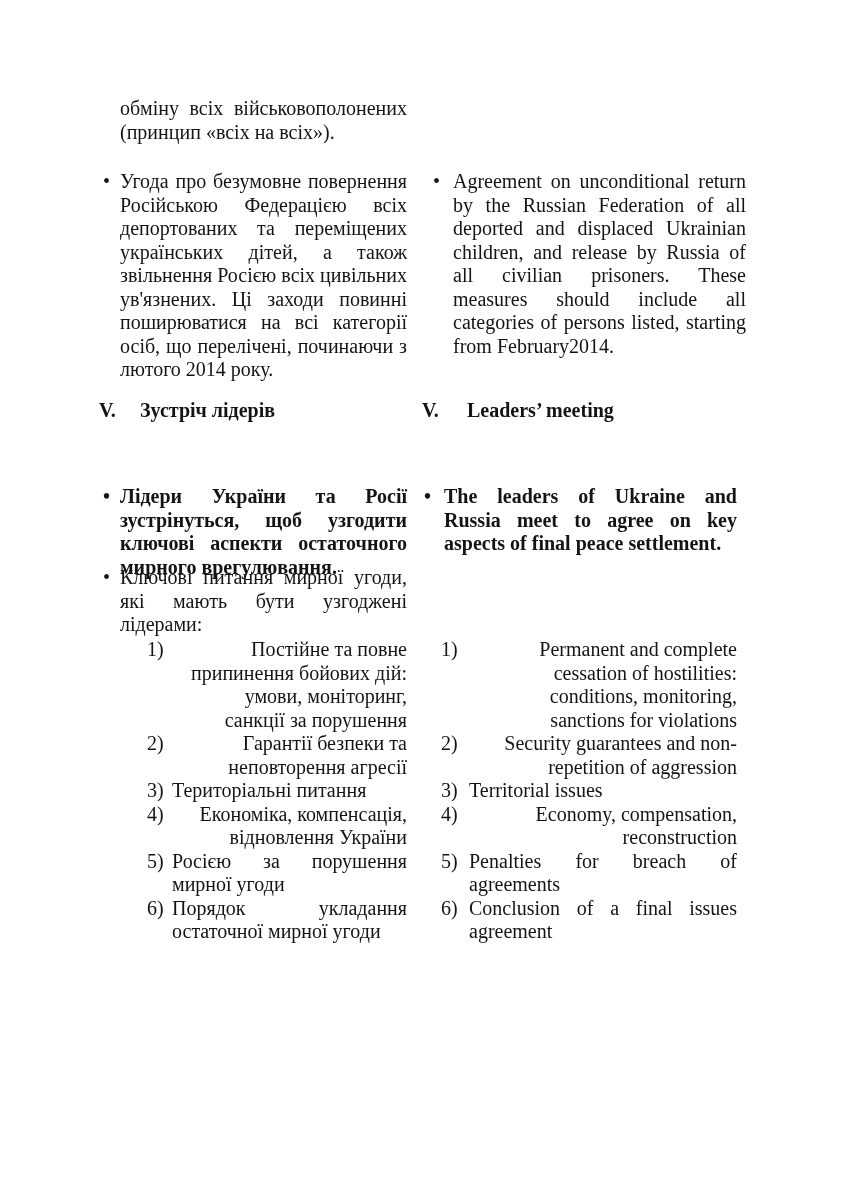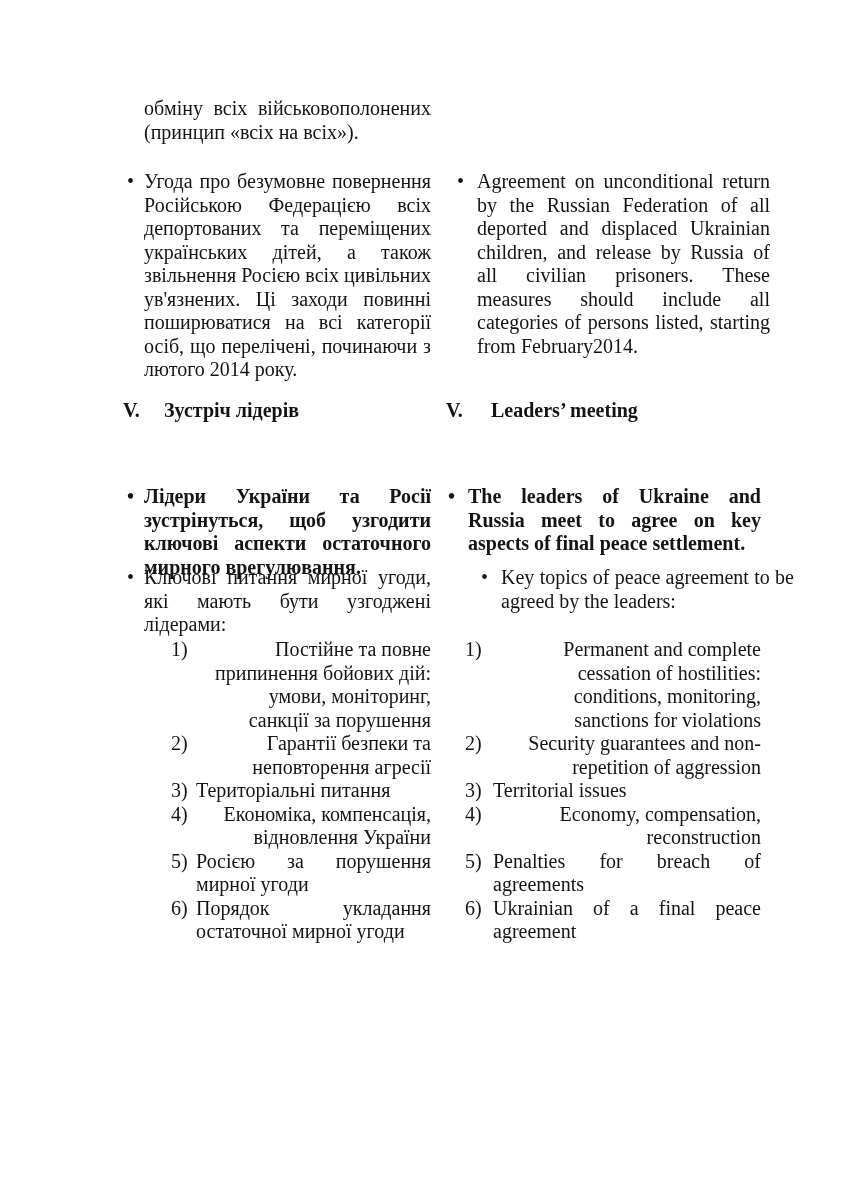--- a/index.html
+++ b/index.html
@@ -9,21 +9,21 @@
     height: 1200px;
     background: #ffffff;
     color: #141414;
     font-family: "Liberation Serif", "DejaVu Serif", serif;
     font-size: 20px;
     line-height: 23.5px;
     overflow: hidden;
   }
   .row {
     position: absolute;
-    left: 123px;
+    left: 99px;
     width: 638px;
     display: grid;
     grid-template-columns: 308px 315px;
     column-gap: 15px;
   }
   .r-cont    { top: 97px;  }
   .r-return  { top: 170px; gap: 24px; }
   .r-heading { top: 399px; }
   .r-leaders { top: 449px; margin-top: 36px; }
   .r-intro   { top: 566px; gap: 48px; }
@@ -93,23 +93,20 @@
     </div>
     <div class="c-en">
       <p class="bullet bold">The leaders of Ukraine and Russia meet to agree on key aspects of final peace settlement.</p>
     </div>
   </div>
 
   <div class="row r-intro">
     <div class="c-uk">
       <p class="bullet">Ключові питання мирної угоди, які мають бути узгоджені лідерами:</p>
     </div>
-    <div class="c-en">
-      <p class="bullet">Key topics of peace agreement to be agreed by the leaders:</p>
-    </div>
   </div>
 
   <div class="row r-list">
     <div class="c-uk">
       <div class="nlist">
 
           <div class="nitem">
             <span class="nnum">1)</span>
             <span class="ntext pre">Постійне та повне
 припинення бойових дій:
@@ -173,19 +170,19 @@
 reconstruction</span>
           </div>
 
           <div class="nitem">
             <span class="nnum">5)</span>
             <span class="ntext">Penalties for breach of agreements</span>
           </div>
 
           <div class="nitem">
             <span class="nnum">6)</span>
-            <span class="ntext">Ukrainian of a final peace agreement</span>
+            <span class="ntext">Conclusion of a final issues agreement</span>
           </div>
         </div>
     </div>
   </div>
 
 </div>
 
 </body></html>

